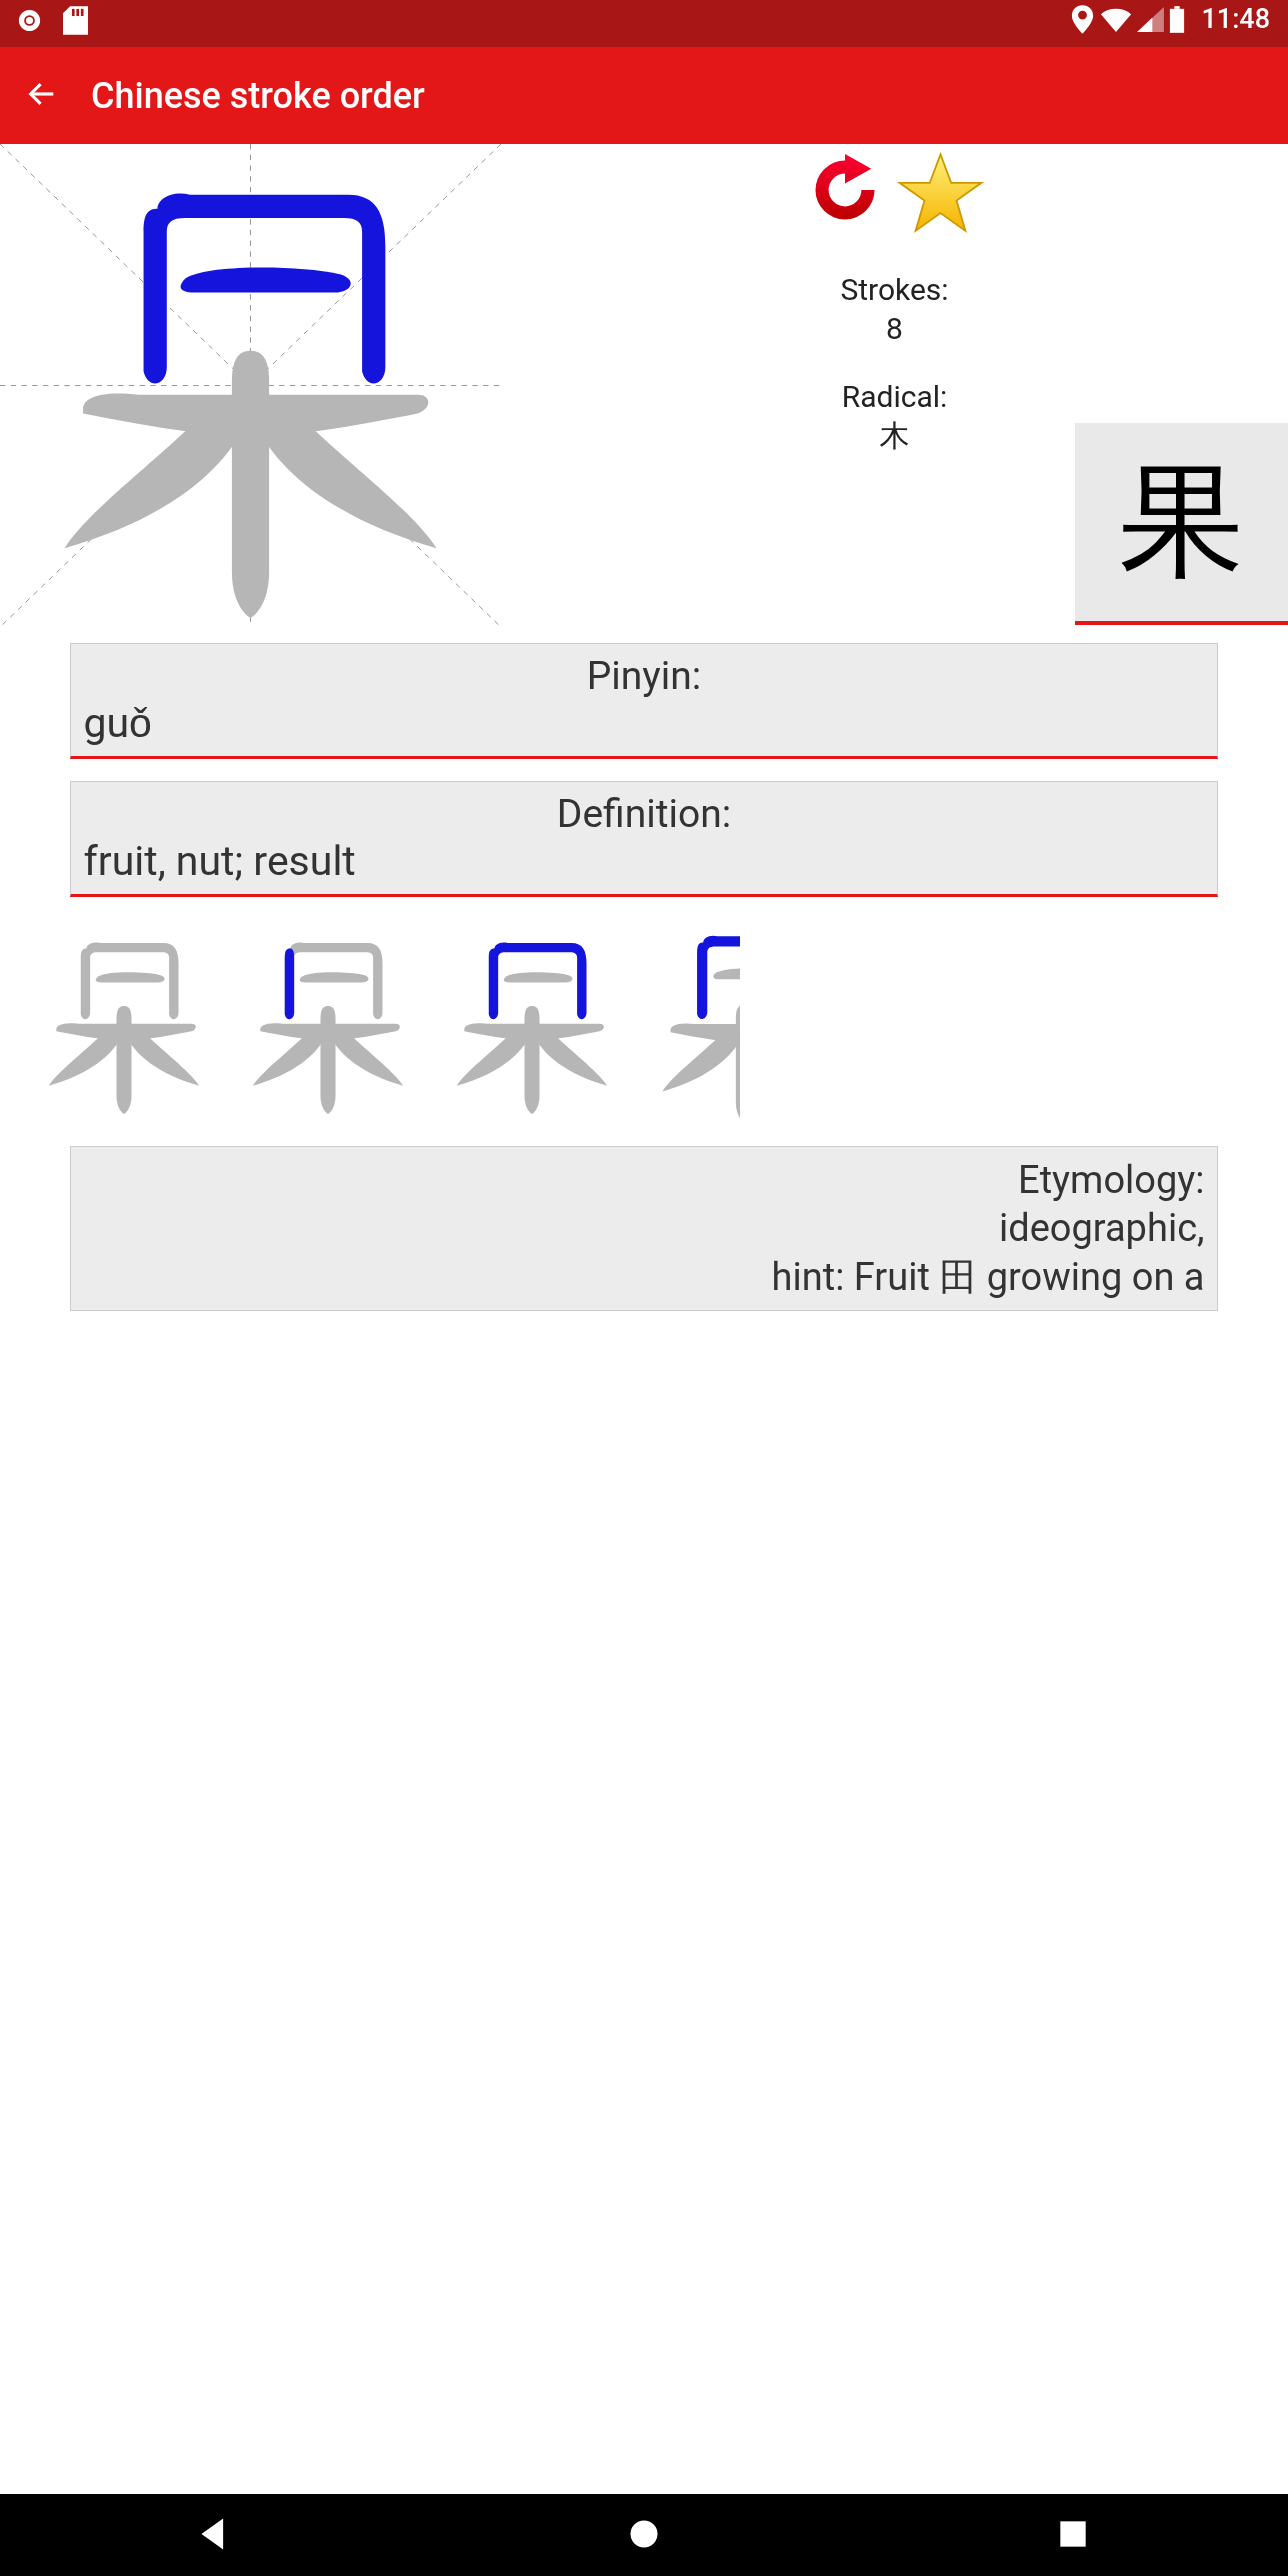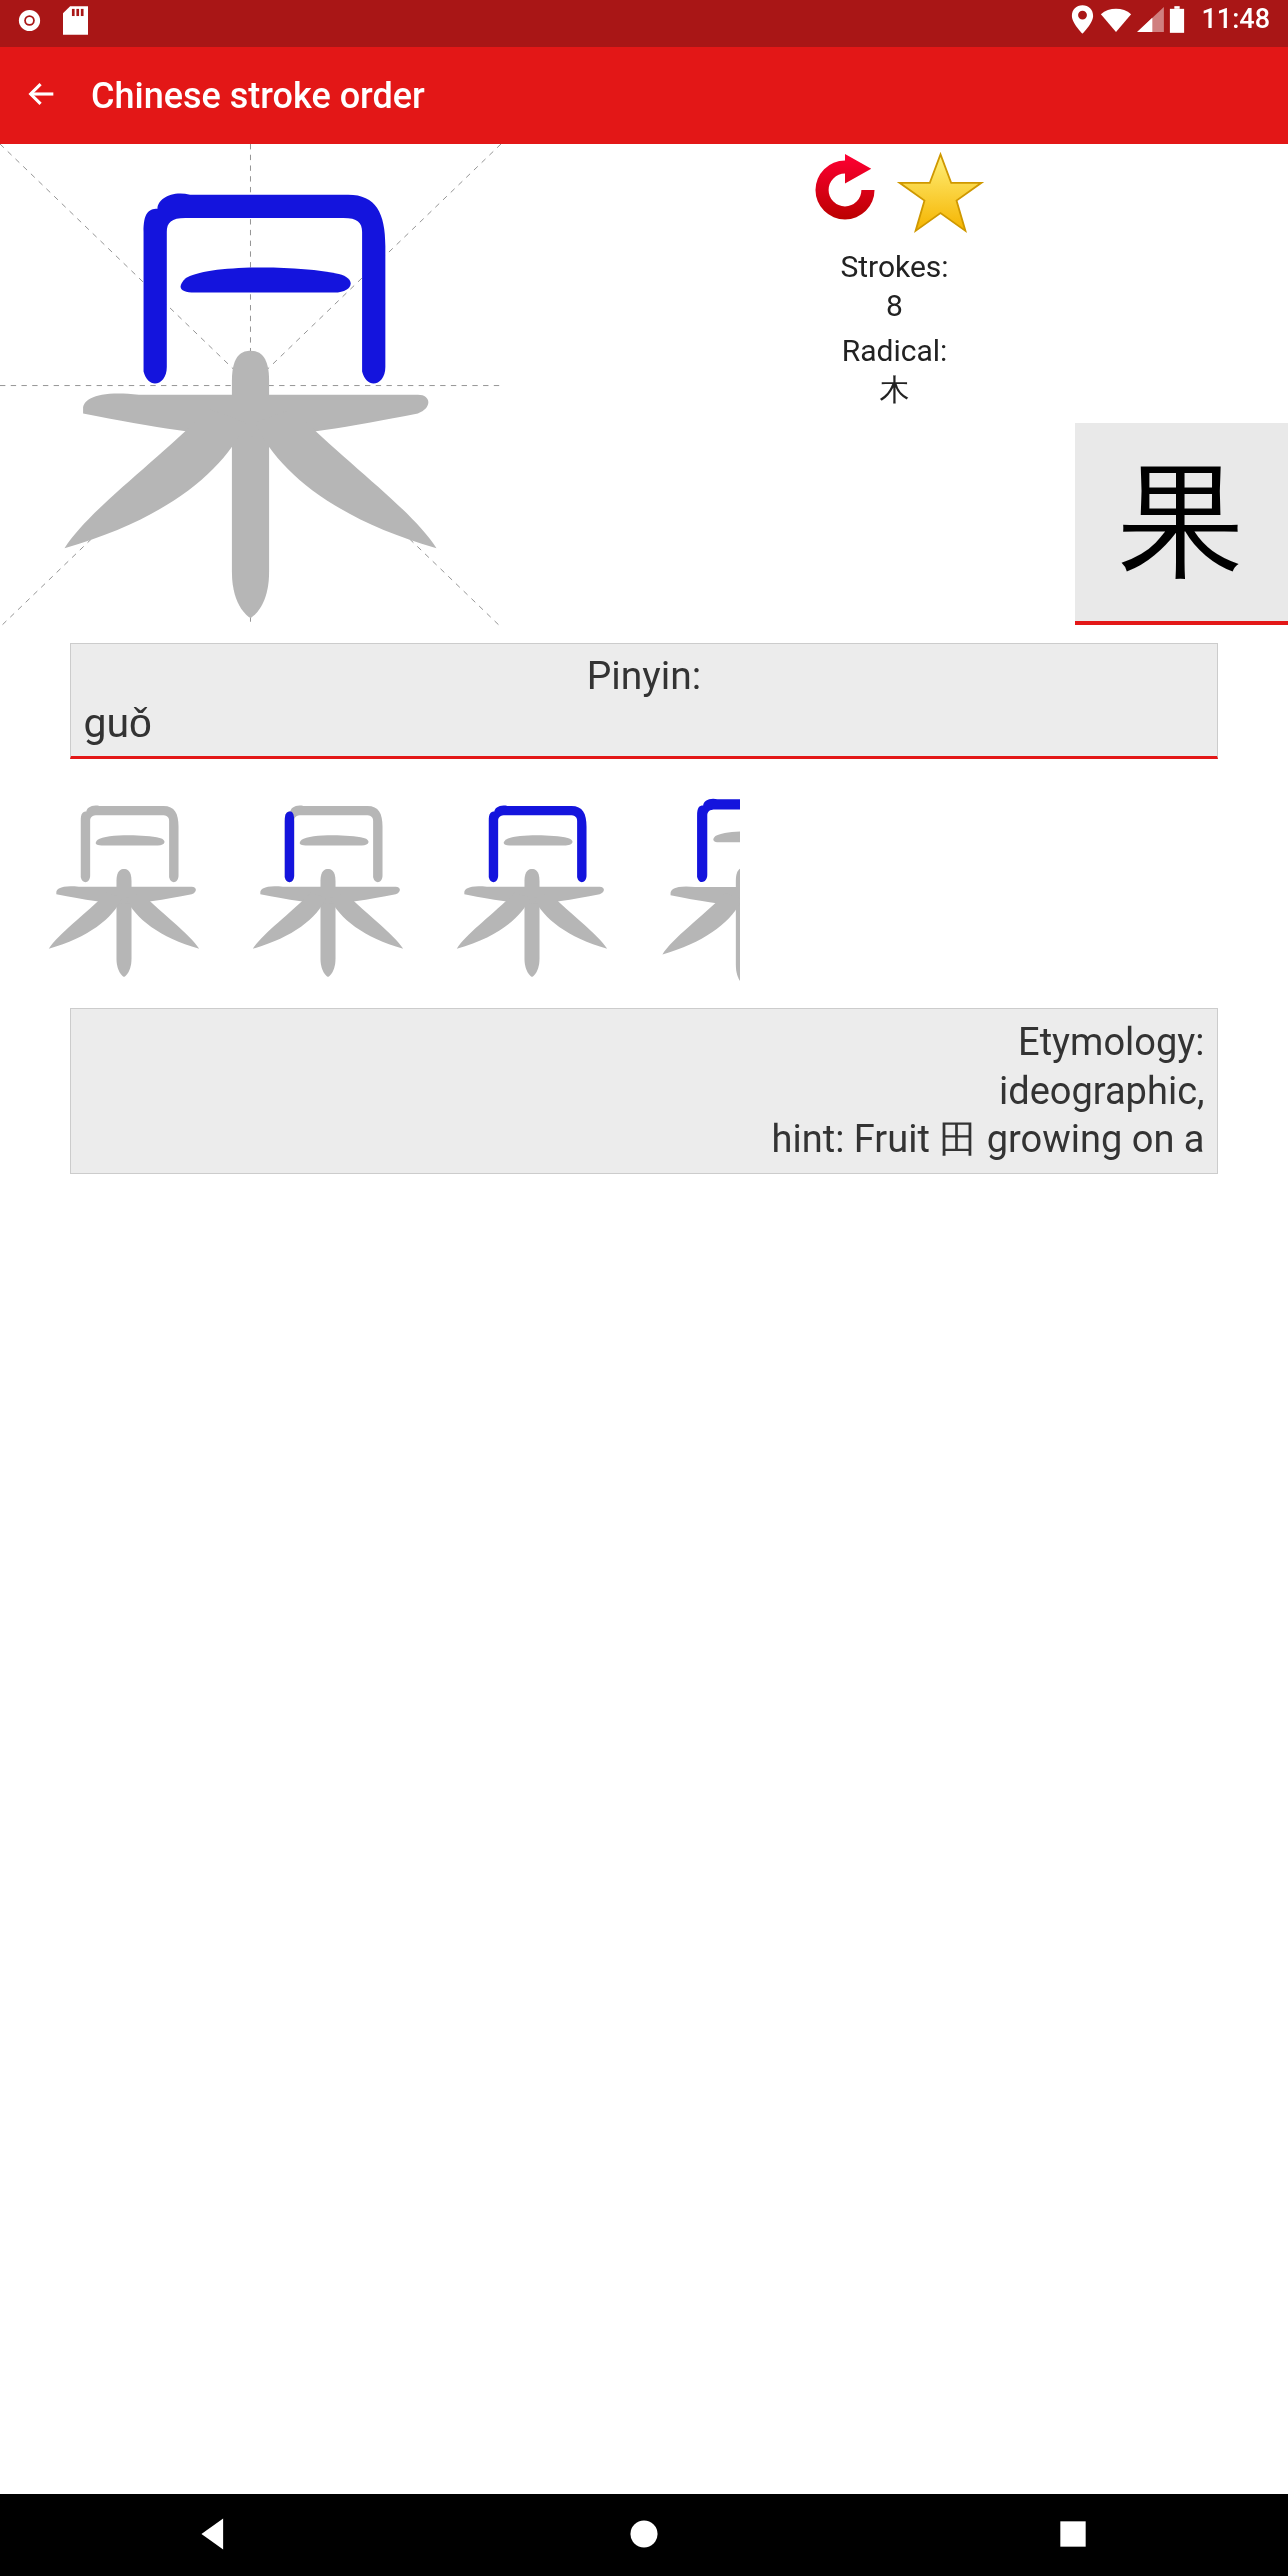--- a/index.html
+++ b/index.html
@@ -63,21 +63,21 @@
   padding-top: 5.4px;
 }
 .replay-btn svg { width: 82px; height: 82px; }
 .star-btn svg { width: 89px; height: 89px; }
 .info-text {
   text-align: center;
   color: #222;
   font-size: 30px;
   line-height: 1.3;
 }
-.info-text .label { margin-top: 6px; }
+.info-text .label { margin-top: 29px; }
 .info-text .val { }
 .mini-card {
   position: absolute;
   right: 0;
   top: 279px;
   width: 213px; height: 202px;
   background: #e9e9e9;
   border-bottom: 4.5px solid #e31717;
   display: flex; align-items: center; justify-content: center;
 }
@@ -248,20 +248,24 @@
       <span class="mini-char">果</span>
     </div>
   </div>
 </div>
 
 <div class="info-boxes">
   <div class="info-box">
     <div class="field-label">Pinyin:</div>
     <div class="field-value">guǒ</div>
   </div>
+  <div class="info-box">
+    <div class="field-label">Definition:</div>
+    <div class="field-value">fruit, nut; result</div>
+  </div>
 </div>
 
 <div class="step-row">
   <span class="step">
     <svg viewBox="0 0 200 200">
       <g fill="#b6b6b6">
         <path d="M60 24 C60 20 66 16 74 18 L142 18 C154 18 158 26 158 40 L158 92 C158 100 150 102 148 94 L148 34 C148 30 146 28 140 28 L72 28 C66 28 64 30 64 34 L64 92 C64 100 56 102 54 94 L54 34 C54 26 56 24 60 24 Z"></path>
         <path d="M72 54 C80 48 120 48 138 52 C146 54 144 60 136 60 L76 60 C70 60 68 58 72 54 Z"></path>
         <path d="M100 85 C103 85 108 86 108 98 L108 180 C108 196 100 200 100 200 C100 200 92 196 92 180 L92 98 C92 86 97 85 100 85 Z"></path>
         <path d="M28 110 C28 106 34 102 52 104 L172 104 C178 104 178 110 172 112 C142 118 116 122 100 122 C84 122 58 118 28 112 Z"></path>

